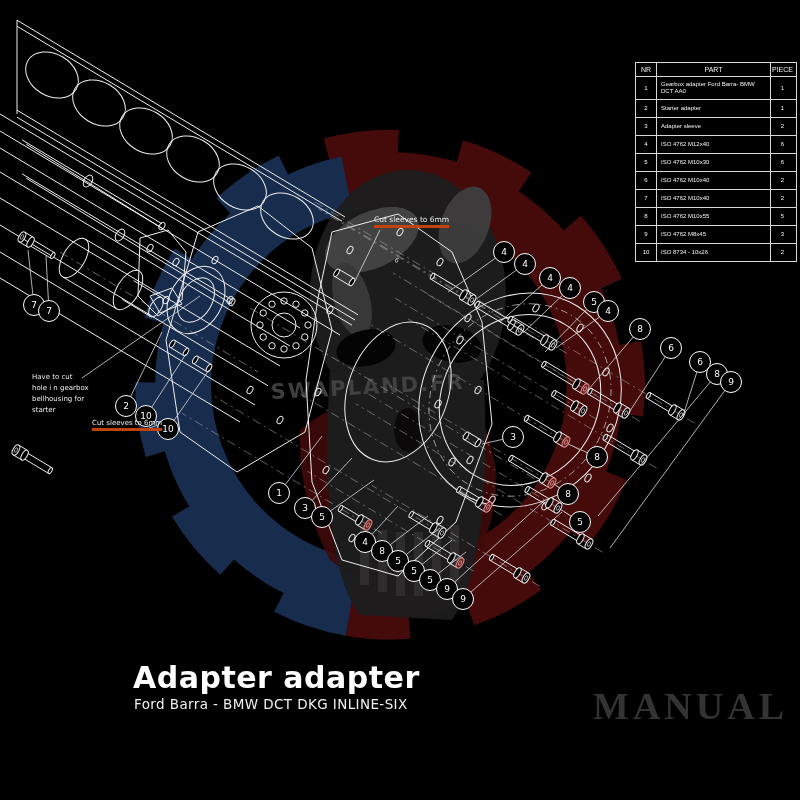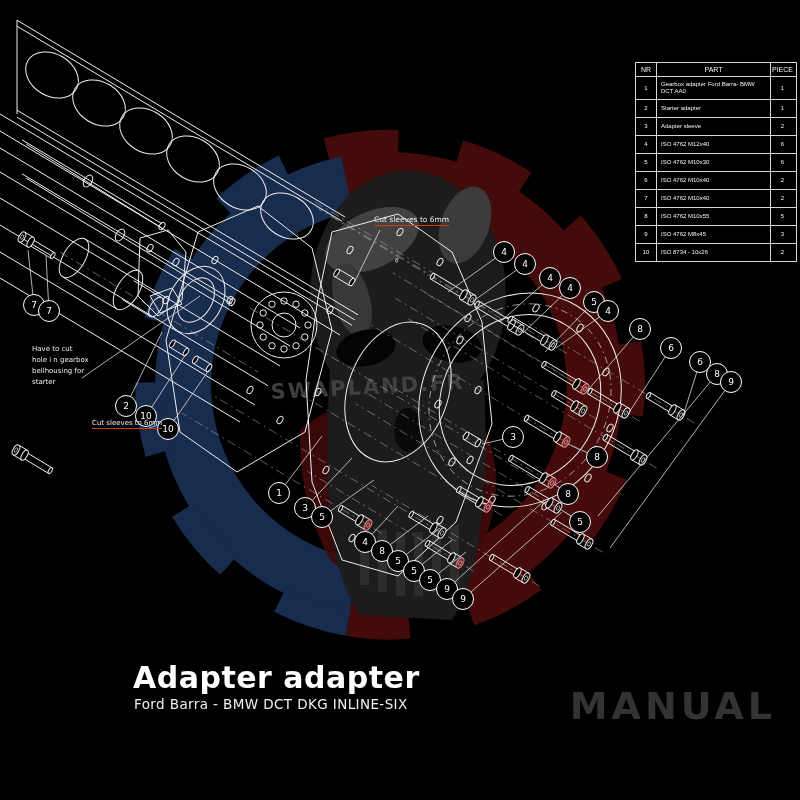--- a/index.html
+++ b/index.html
@@ -11,29 +11,29 @@
                background:#000;font-family:"Liberation Sans",sans-serif;}
   .pt-row{display:grid;grid-template-columns:20px 114px 24px;}
   .pt-row + .pt-row{border-top:1px solid #d8d8d8;}
   .pt-cell{display:flex;align-items:center;justify-content:center;text-align:center;
            font-size:6px;line-height:7px;color:#f2f2f2;padding:4px 1px;min-height:9px;}
   .pt-cell.part{justify-content:flex-start;text-align:left;padding-left:4px;padding-right:2px;}
   .pt-cell + .pt-cell{border-left:1px solid #d8d8d8;}
   .pt-head .pt-cell{font-size:7px;padding:2px 1px;}
   
   .note{position:absolute;font-size:7px;line-height:11px;color:#ececec;white-space:pre-line;}
-  .cut-note{position:absolute;font-size:7.5px;color:#ececec;border-bottom:1px solid #c2410c;
+  .cut-note{position:absolute;font-size:7.5px;color:#ececec;border-bottom:3px solid #c2410c;
             padding-bottom:1px;}
   
   .title{position:absolute;left:133px;top:660px;font-size:30px;font-weight:800;
          letter-spacing:.5px;color:#fff;}
   .subtitle{position:absolute;left:134px;top:696px;font-size:13.5px;font-weight:400;
             letter-spacing:.4px;color:#f0f0f0;}
-  .manual{position:absolute;right:24px;top:684px;font-size:38px;font-weight:600;
-          letter-spacing:4px;color:#333;}
+  .manual{position:absolute;right:12px;top:684px;font-size:38px;font-weight:600;
+          letter-spacing:4px;color:#333;font-family:Liberation Serif, serif;}
 </style>
 </head>
 <body>
 
 <div class="stage">
 
   <svg class="art" width="800" height="800" viewBox="0 0 800 800">
 
     <g>
 
@@ -631,21 +631,21 @@
         <div class="pt-cell part">ISO 4762 M8x45</div>
         <div class="pt-cell">3</div>
       </div>
       <div class="pt-row">
         <div class="pt-cell">10</div>
         <div class="pt-cell part">ISO 8734 - 10x26</div>
         <div class="pt-cell">2</div>
       </div>
     </div>
 
-  <div class="note" style="left:32px;top:344px;width:66px;">Have to cut
+  <div class="note" style="left:32px;top:372px;width:66px;">Have to cut
 hole i n gearbox
 bellhousing for
 starter</div>
   <div class="cut-note" style="left:374px;top:215px;">Cut sleeves to 6mm</div>
   <div class="cut-note" style="left:92px;top:419px;font-size:7px;">Cut sleeves to 6mm</div>
 
   <div class="title">Adapter adapter</div>
   <div class="subtitle">Ford Barra - BMW DCT DKG INLINE-SIX</div>
   <div class="manual">MANUAL</div>
 </div>

